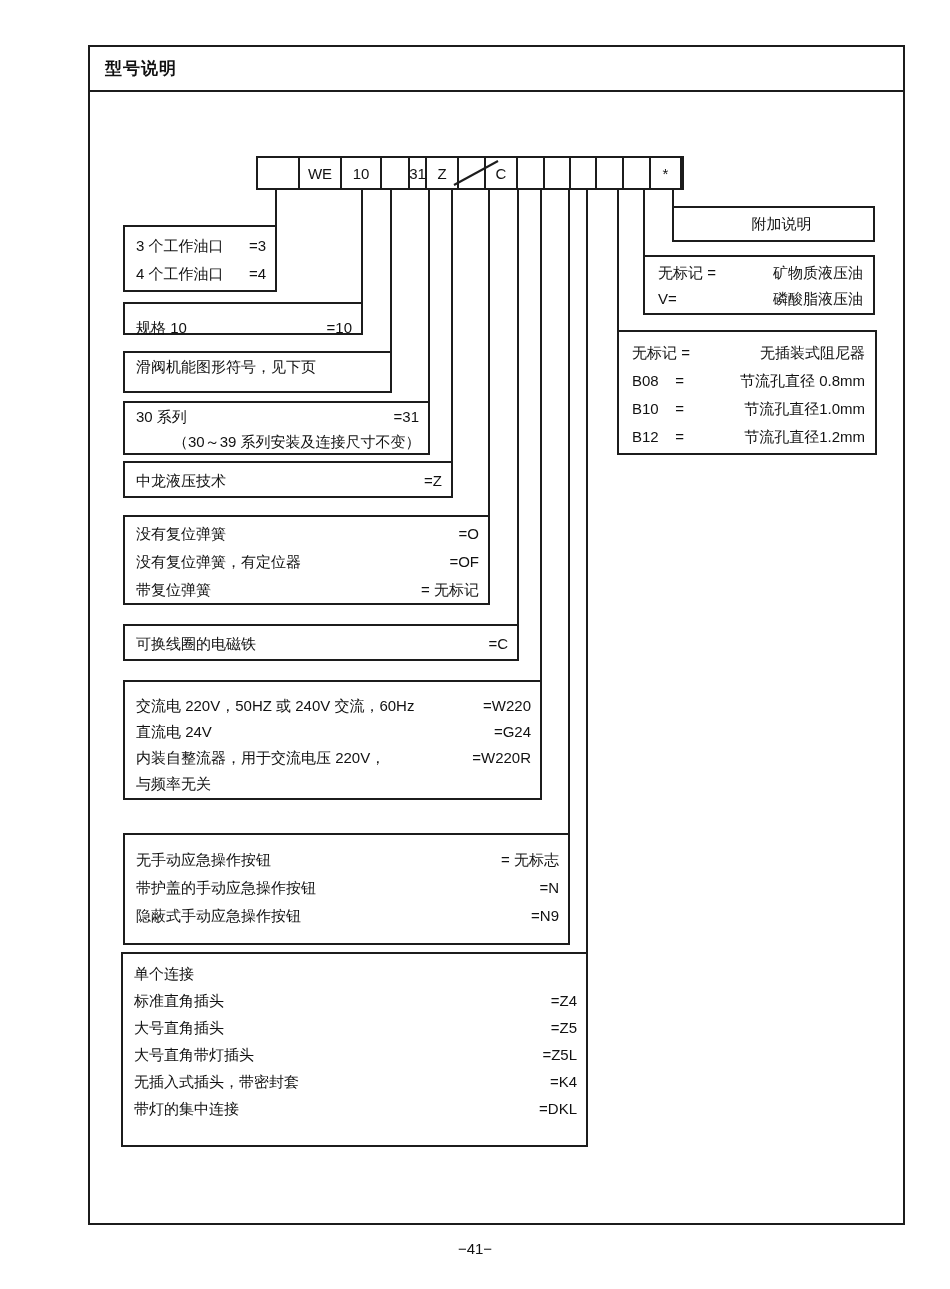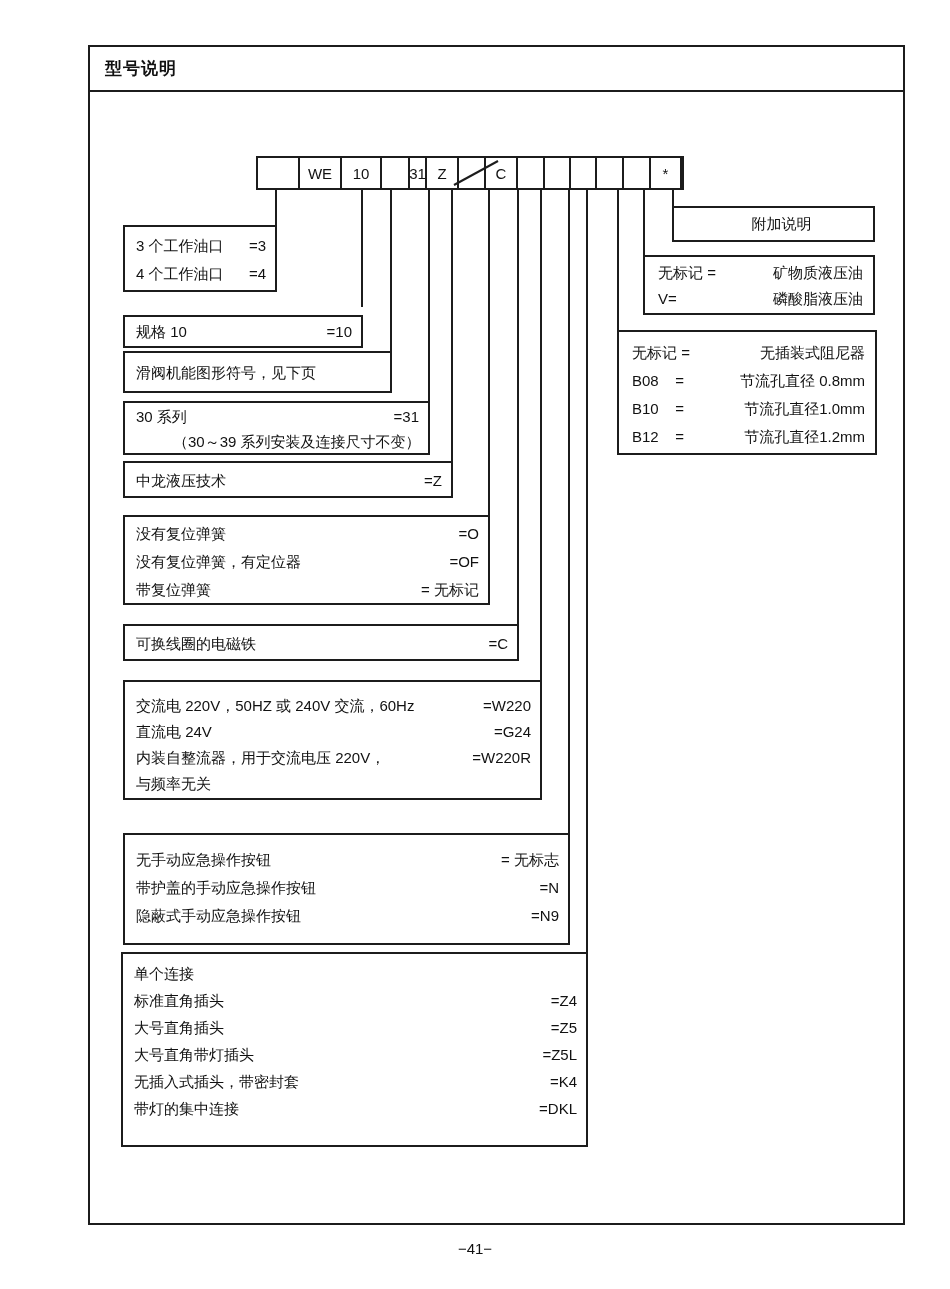--- a/index.html
+++ b/index.html
@@ -75,28 +75,28 @@
     <div class="row">
         <span>3 个工作油口</span>
         <span class="val">=3</span>
       </div>
     <div class="row">
         <span>4 个工作油口</span>
         <span class="val">=4</span>
       </div>
   </div>
 
-  <div class="box" style="left:123px;top:315px;width:240px;height:33px;padding-top:1px">
+  <div class="box" style="left:123px;top:302px;width:240px;height:33px;padding-top:10px">
     <div class="row">
         <span>规格 10</span>
         <span class="val">=10</span>
       </div>
   </div>
 
-  <div class="box" style="left:123px;top:351px;width:269px;height:42px;padding-top:6px">
+  <div class="box" style="left:123px;top:351px;width:269px;height:42px;">
     <div class="row">
         <span>滑阀机能图形符号，见下页</span>
         <span class="val"></span>
       </div>
   </div>
 
   <div class="box" style="left:123px;top:401px;width:307px;height:54px;padding-top:1px">
     <div class="row" style="line-height:26px">
         <span>30 系列</span>
         <span class="val">=31</span>

